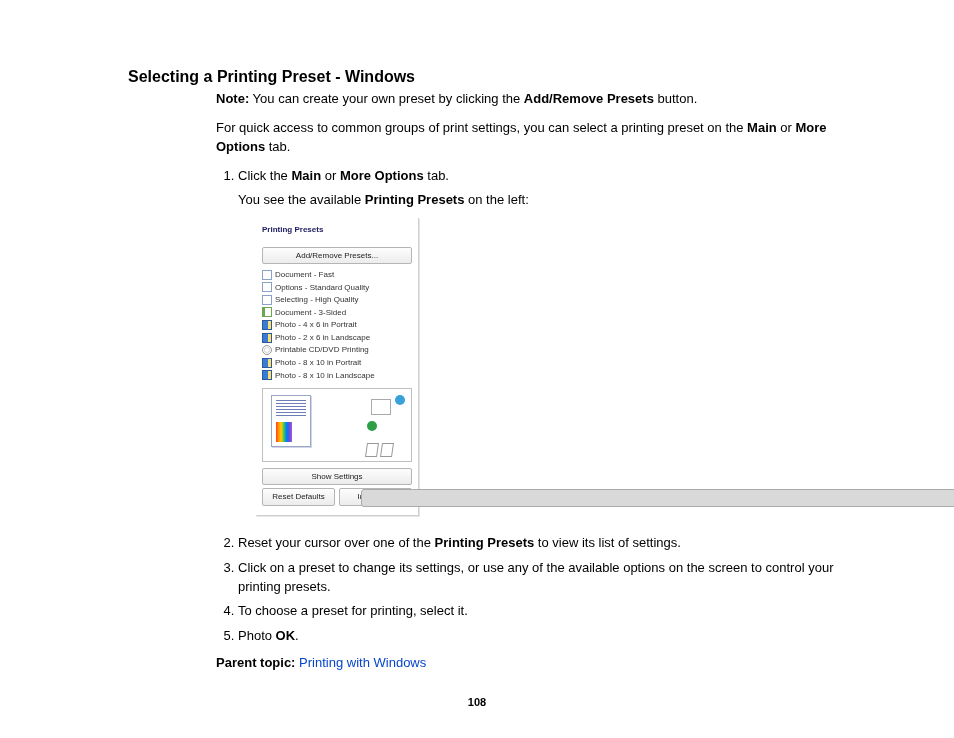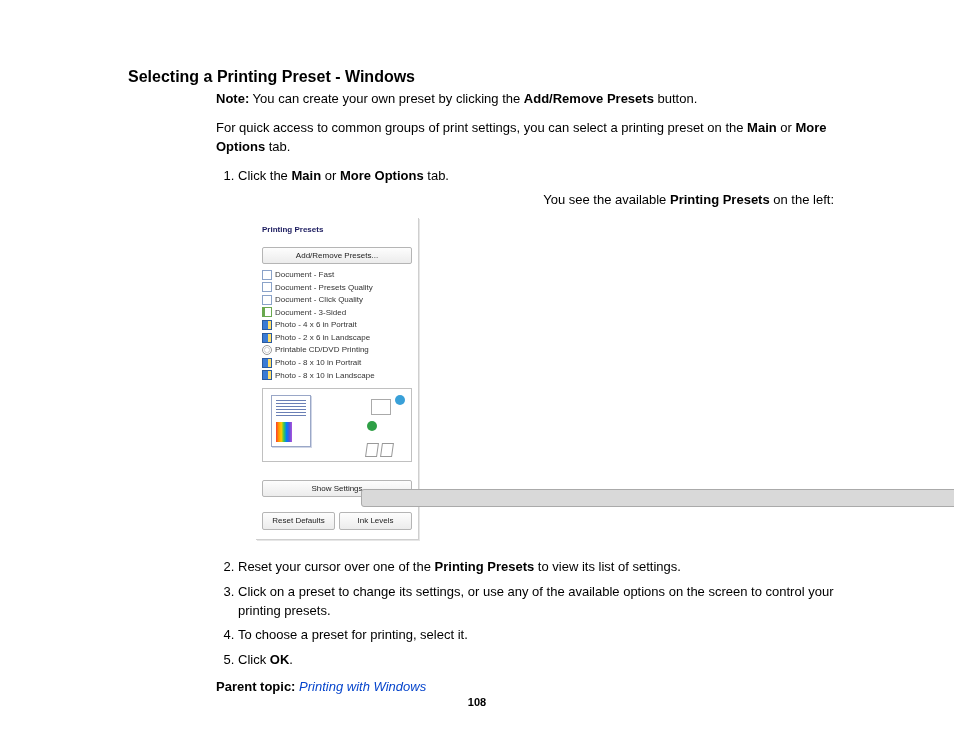--- a/index.html
+++ b/index.html
@@ -27,22 +27,22 @@
     position: absolute;
     left: 216px;
     top: 90px;
     width: 618px;
     font-size: 13px;
     line-height: 1.45;
   }
   .body p { margin: 0 0 10px 0; }
   .body ol { margin: 0 0 8px 0; padding-left: 22px; }
   .body ol li { margin-bottom: 6px; }
-  .body ol li.step1 > p { margin: 6px 0 8px 0; text-align: right; }
-  .parent-link { color: #0645cc; text-decoration: none; font-style: italic; }
+  .body ol li.step1 > p { margin: 6px 0 8px 0; }
+  .parent-link { color: #0645cc; text-decoration: none; }
   .page-num {
     position: absolute;
     left: 0; right: 0;
     bottom: 30px;
     text-align: center;
     font-size: 11px;
     font-weight: bold;
   }
 
   
@@ -70,21 +70,20 @@
   .wbtn {
     display: inline-block;
     border: 1px solid #b5b5b5;
     background: linear-gradient(#fdfdfd,#ececec);
     border-radius: 2px;
     font-size: 8px;
     color: #222;
     text-align: center;
     padding: 2px 4px;
     white-space: nowrap;
-    margin-top: 12px;
   }
   .wbtn-long { display:block; margin: 11px 2px 4px 2px; }
   .preset-list { margin: 0 2px 6px 2px; }
   .preset-item {
     display: flex;
     align-items: center;
     gap: 3px;
     padding: 0.5px 0;
     text-align: right;
   }
@@ -186,25 +185,25 @@
             <div class="panel-title">Printing Presets</div>
             <span class="wbtn wbtn-long">Add/Remove Presets...</span>
 
             <div class="preset-list">
               <div class="preset-item">
                   <span class="ic ic-doc"></span>
                   <span>Document - Fast</span>
                 </div>
               <div class="preset-item">
                   <span class="ic ic-doc"></span>
-                  <span>Document - Presets Quality</span>
+                  <span>Options - Standard Quality</span>
                 </div>
               <div class="preset-item">
                   <span class="ic ic-doc"></span>
-                  <span>Document - Click Quality</span>
+                  <span>Selecting - High Quality</span>
                 </div>
               <div class="preset-item">
                   <span class="ic ic-doc2"></span>
                   <span>Document - 3-Sided</span>
                 </div>
               <div class="preset-item">
                   <span class="ic ic-photo"></span>
                   <span>Photo - 4 x 6 in Portrait</span>
                 </div>
               <div class="preset-item">
@@ -249,21 +248,21 @@
           </div>
         </div>
       </li>
 
       <li>
         <span>Reset your cursor over one of the </span><b>Printing Presets</b><span> to view its list of settings.</span>
       </li>
       <li>Click on a preset to change its settings, or use any of the available options on the screen to control your printing presets.</li>
       <li>To choose a preset for printing, select it.</li>
       <li>
-        <span>Click </span><b>OK</b><span>.</span>
+        <span>Photo </span><b>OK</b><span>.</span>
       </li>
     </ol>
 
     <p>
       <b>Parent topic:</b>
       <a href="#" class="parent-link">Printing with Windows</a>
     </p>
   </div>
 
   <div class="page-num">108</div>

